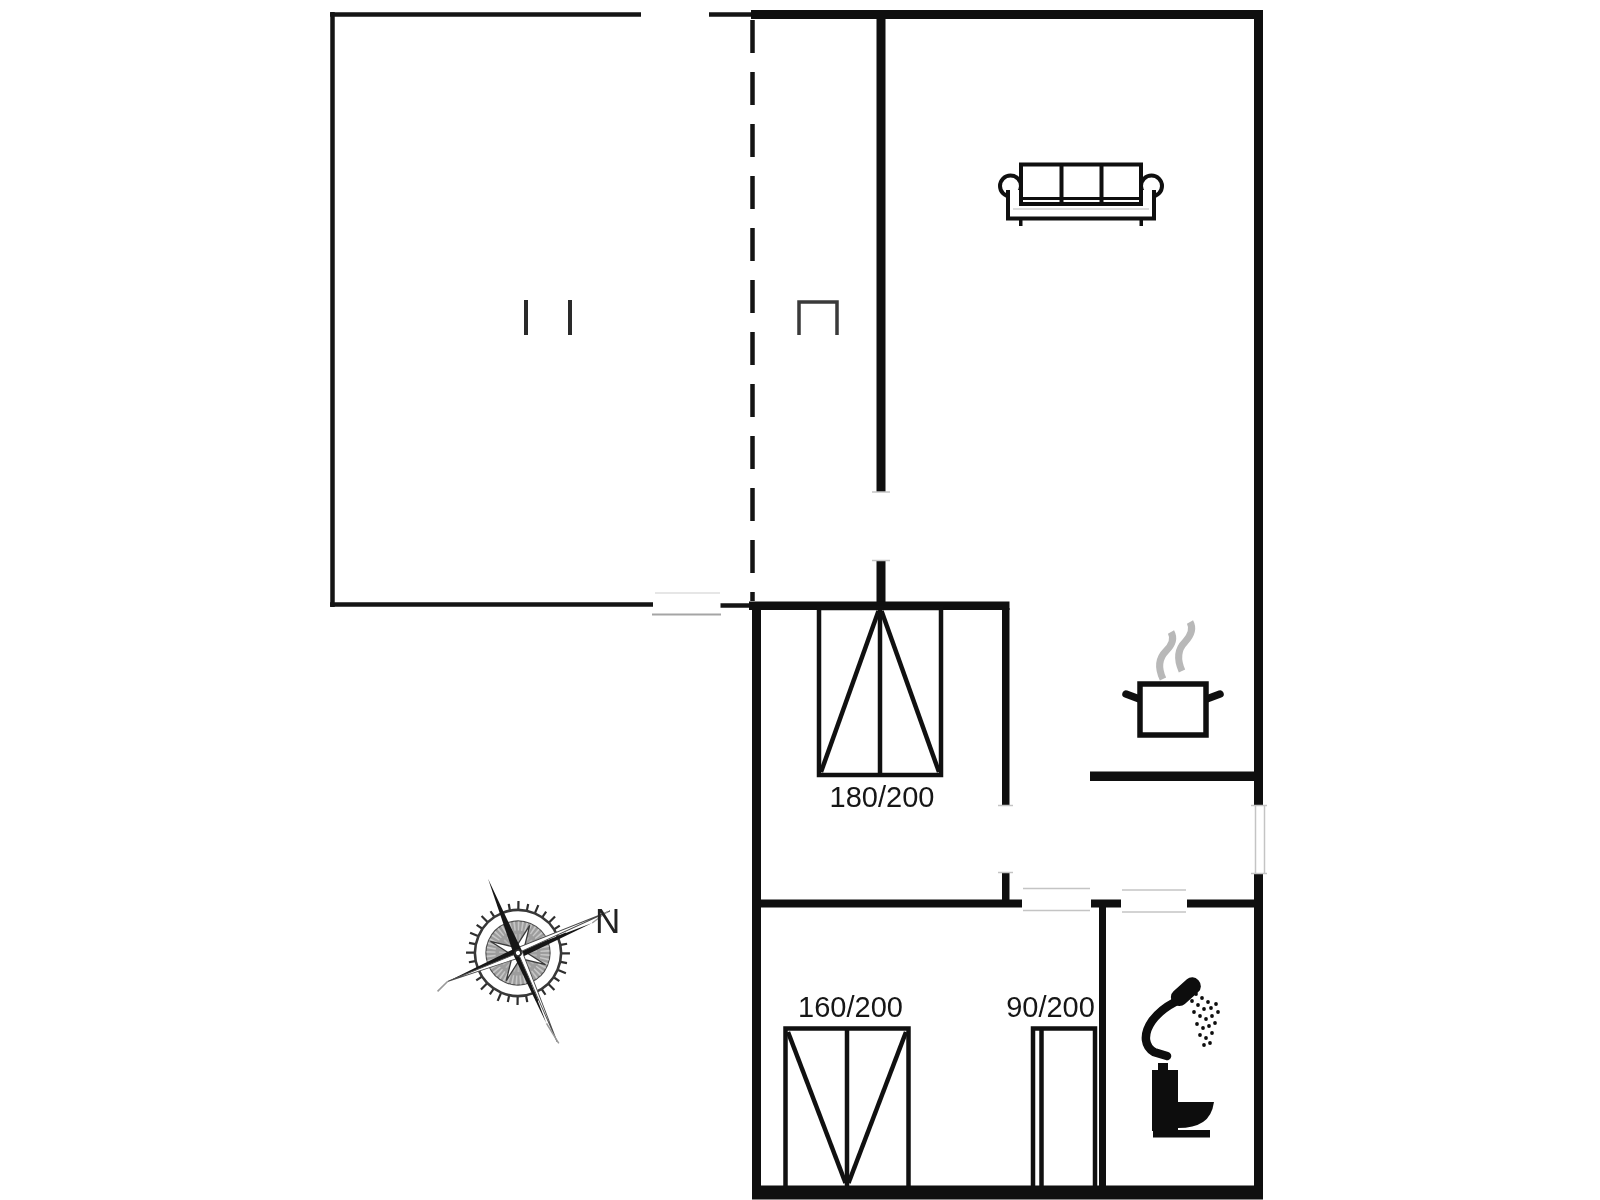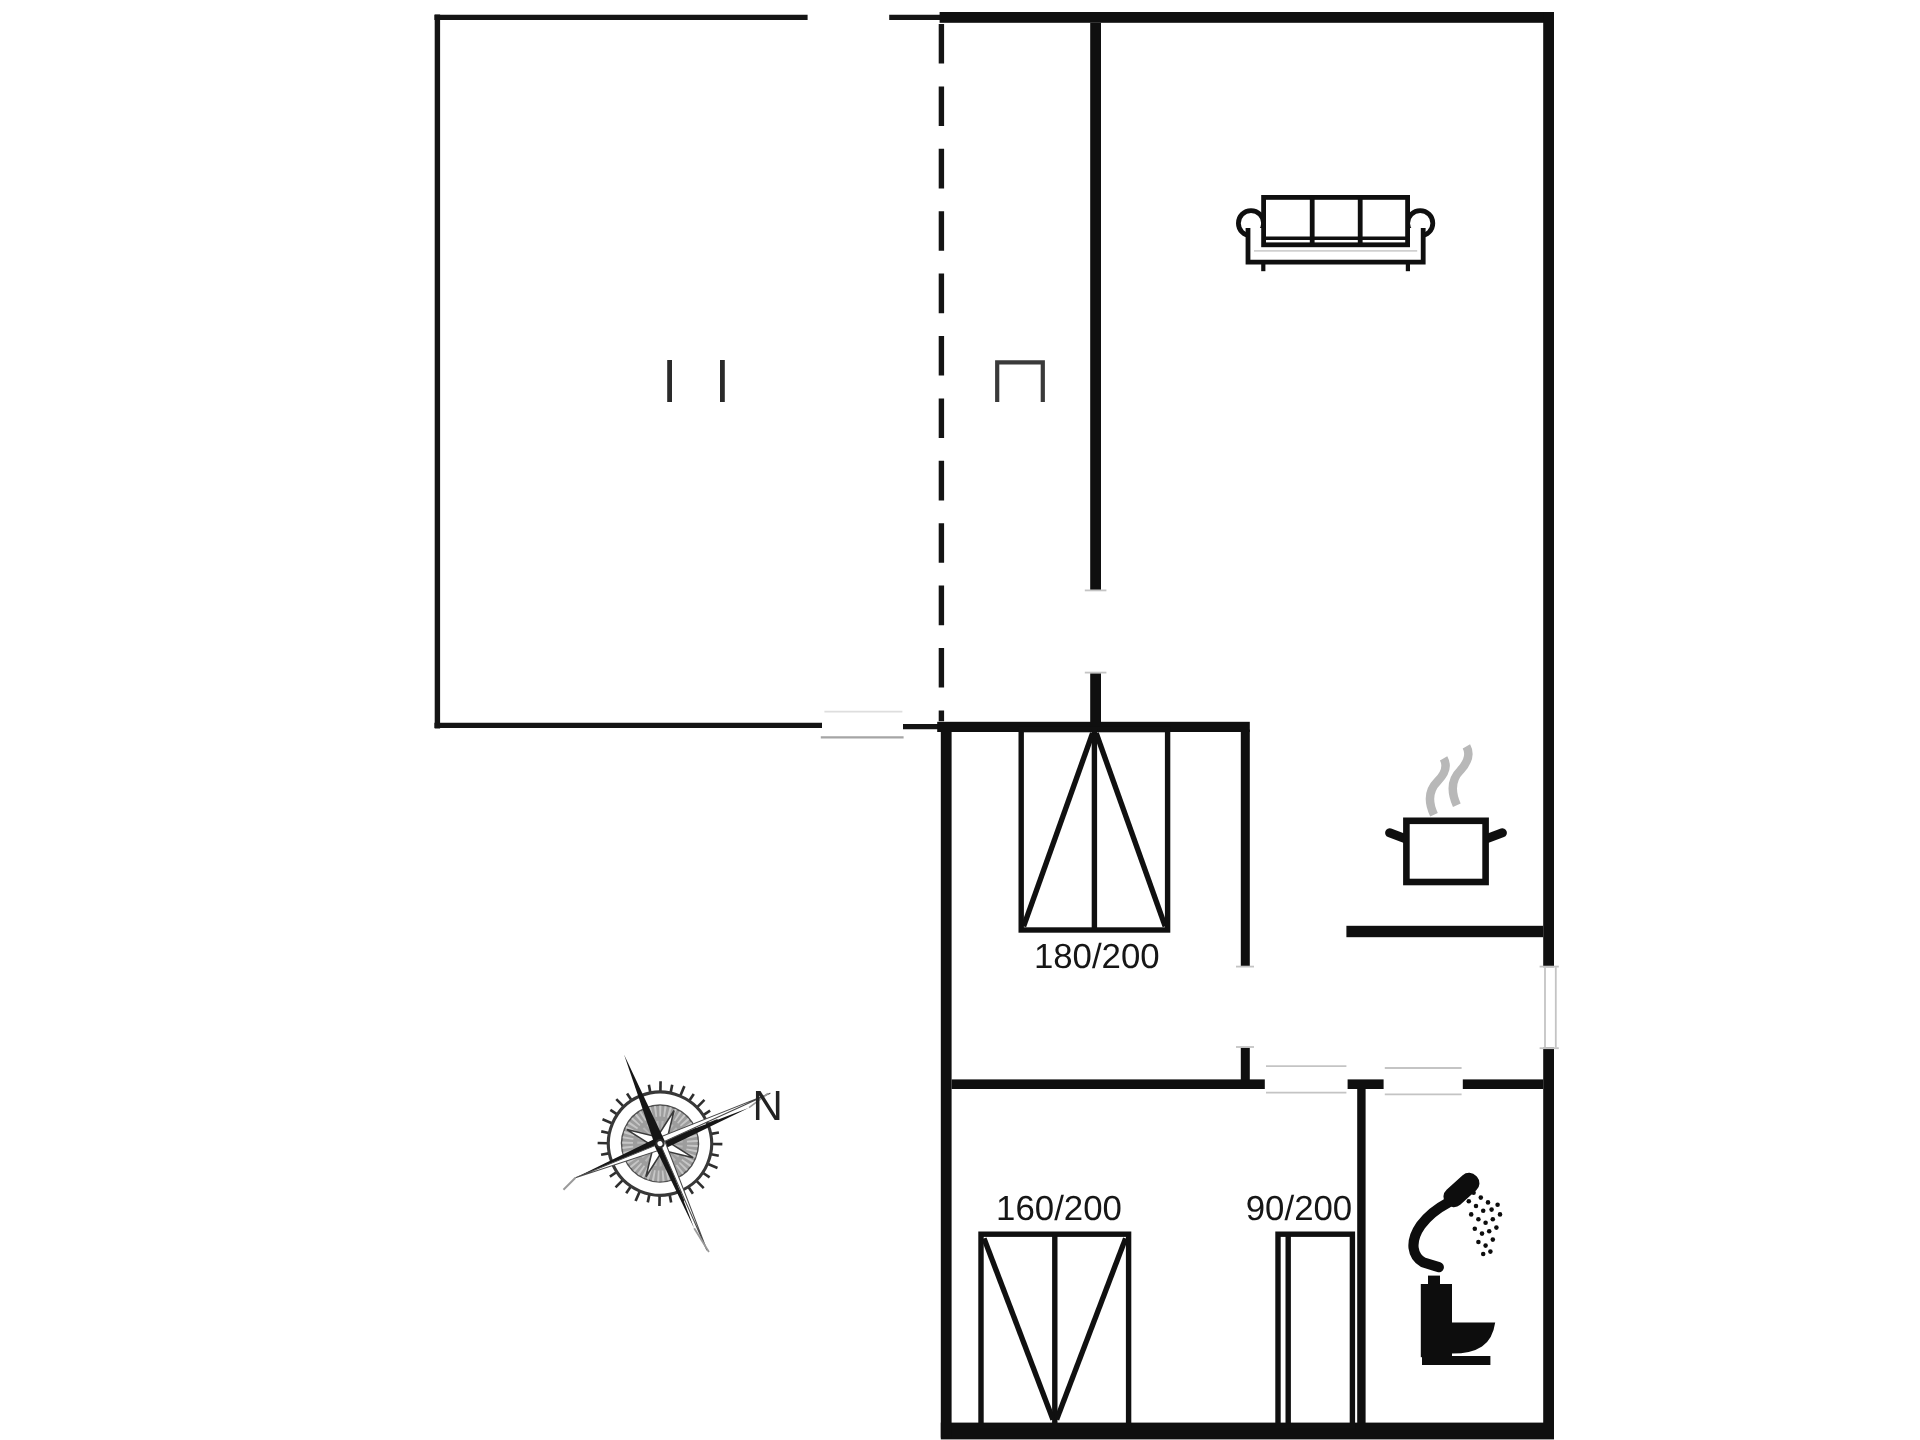--- a/index.html
+++ b/index.html
@@ -1,16 +1,16 @@
 <!DOCTYPE html>
 <html><head>
 <meta charset="utf-8">
 <style>
   html,body{margin:0;padding:0;background:#ffffff;}
-  #page{width:1269px;height:1200px;position:relative;background:#ffffff;padding-left:32px;}
+  #page{width:1269px;height:1200px;position:relative;background:#ffffff;}
   svg{display:block;}
   text{font-family:"Liberation Sans",sans-serif;}
 </style>
 </head>
 <body>
 
 <div id="page">
 <svg width="1600" height="1200" viewBox="0 0 1600 1200" fill="none">
 
 <g id="annex" stroke="#141414" stroke-width="4.5">

